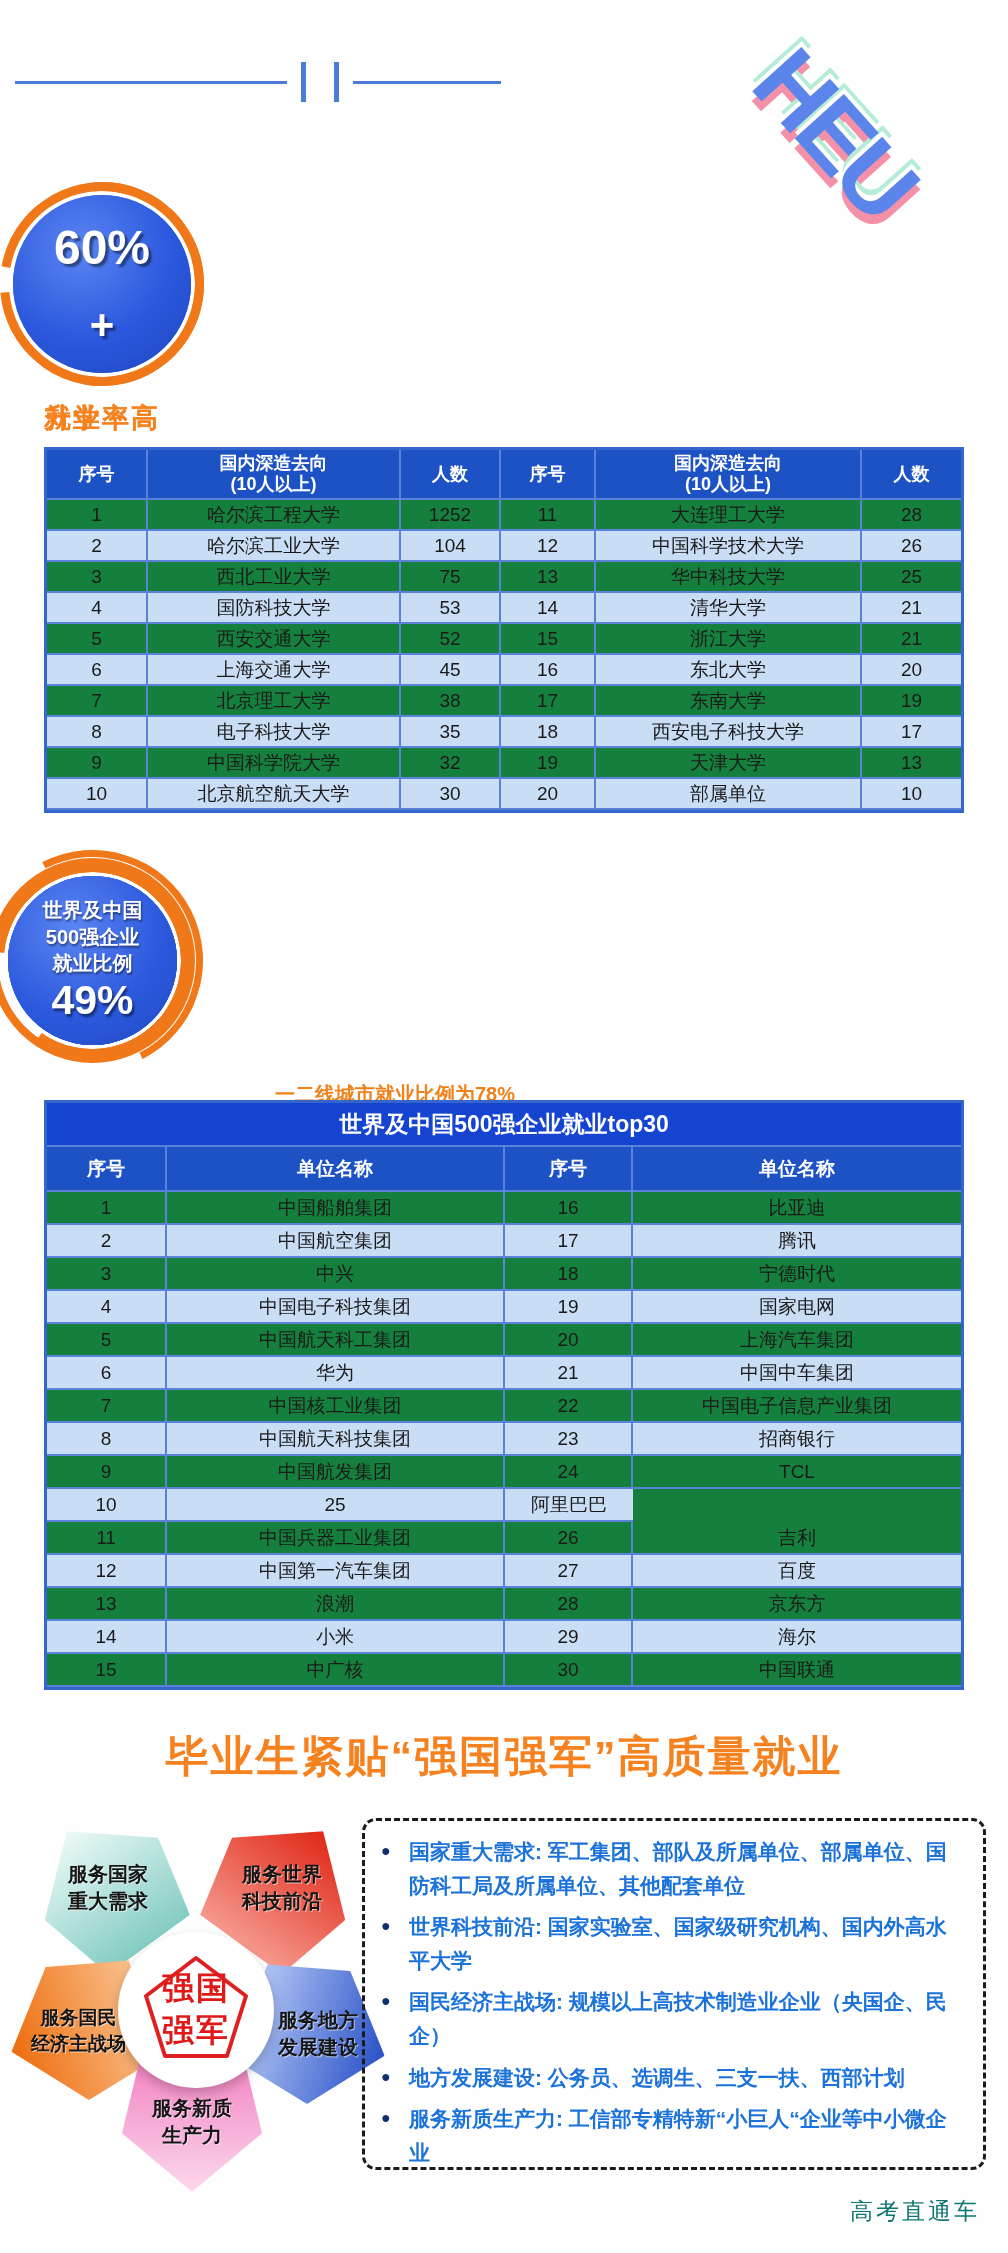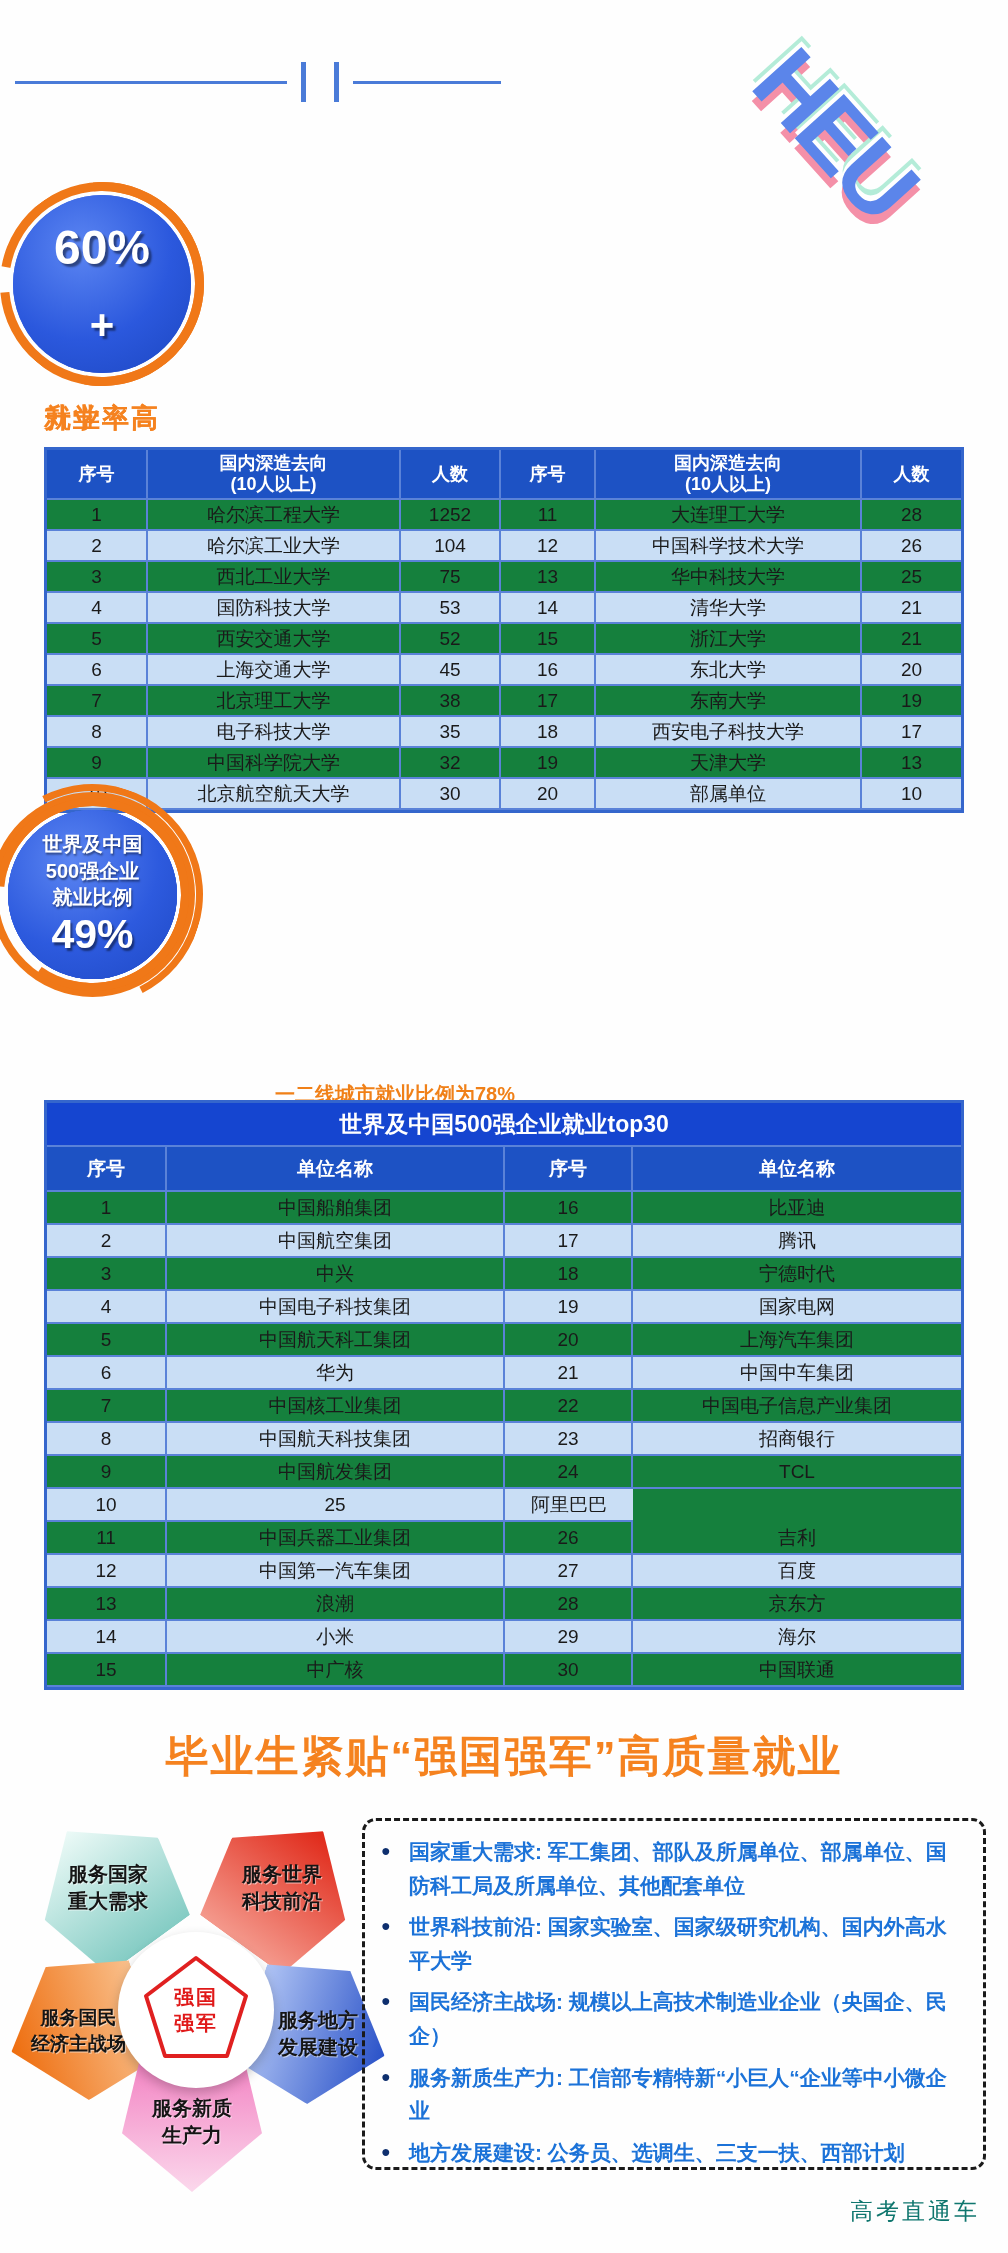--- a/index.html
+++ b/index.html
@@ -49,21 +49,21 @@
   
   .t2{top:1100px;}
   .t2 .ttitle{background:#1545d0;color:#fff;font-size:23px;font-weight:700;height:42px;
       display:flex;align-items:center;justify-content:center;border-bottom:2px solid #5a82d8;}
   .t2 .trow{grid-template-columns:120px 338px 128px 328px;}
   .t2 .thead > div{background:#1d52c4;color:#fff;font-weight:700;font-size:19px;height:45px;}
   .t2 .tbody .trow > div{height:33px;font-size:19px;}
   .t2 .tbody > div:nth-of-type(even) > div{background:#c9def5;}
 
   
-  .mids .mid{position:absolute;top:802px;width:185px;height:185px;}
+  .mids .mid{position:absolute;top:868px;width:185px;height:185px;}
   .mid .ring{position:absolute;inset:-4px;border:8px solid #f07818;border-radius:50%;}
   .mids .mid:nth-of-type(1) .ring{inset:-10px;}
   .mids .mid:nth-of-type(2) .ring{border-left-color:transparent;transform:rotate(-40deg);}
   .mids .mid:nth-of-type(3) .ring{border-left-color:transparent;transform:rotate(-30deg);}
   .mids .mid:nth-of-type(4) .ring{border-left-color:transparent;transform:rotate(-10deg);}
   .mids .mid:nth-of-type(2) .ring2{position:absolute;inset:-18px;border:7px solid transparent;
       border-right-color:#f07818;border-top-color:#f07818;border-radius:50%;transform:rotate(18deg);}
   .mid .disc{position:absolute;inset:8px;border-radius:50%;
       background:radial-gradient(circle at 38% 30%,#5b85f2 0%,#2d5ade 55%,#1e48c4 100%);
       display:flex;flex-direction:column;align-items:center;justify-content:center;color:#fff;}
@@ -89,21 +89,21 @@
   .petal.red{left:204px;top:6px;transform:rotate(-144deg);background:linear-gradient(to bottom,#f4998c,#e02818);}
   .petal.red .ptxt{transform:rotate(144deg);}
   .petal.orange{left:0px;top:148px;transform:rotate(72deg);background:linear-gradient(to bottom,#f9c08c,#ee6d0e);}
   .petal.orange .ptxt{transform:rotate(-72deg);font-size:19px;}
   .petal.blue{left:240px;top:152px;transform:rotate(-72deg);background:linear-gradient(to bottom,#b0c4f4,#2a52c8);}
   .petal.blue .ptxt{transform:rotate(72deg);}
   .petal.pink{left:114px;top:240px;transform:rotate(0deg);background:linear-gradient(to bottom,#f27ec0,#fbd8ec);}
   .center-disc{position:absolute;left:110px;top:120px;width:156px;height:156px;border-radius:50%;
       background:#fff;box-shadow:0 5px 12px rgba(0,0,0,.22);display:flex;align-items:center;justify-content:center;}
   .center-disc svg{position:absolute;left:22px;top:20px;}
-  .center-txt{position:relative;color:#e01818;font-size:20px;font-weight:900;line-height:1.3;
+  .center-txt{position:relative;color:#e01818;font-size:32px;font-weight:900;line-height:1.3;
       text-align:center;white-space:pre-line;letter-spacing:2px;}
 
   .jobs-box{position:absolute;left:362px;top:1818px;width:624px;height:352px;box-sizing:border-box;
       border:3px dashed #1a1a1a;border-radius:14px;padding:14px 16px 10px 14px;}
   .jobs-box ul{margin:0;padding:0;list-style:none;}
   .jobs-box li{position:relative;padding-left:30px;color:#1b72d8;font-size:21px;font-weight:600;
       line-height:1.6;margin-bottom:8px;}
   .jobs-box li::before{content:"●";position:absolute;left:2px;top:3px;font-size:16px;color:#0e2f6e;}
 
   .watermark{position:absolute;right:28px;top:2196px;color:#0f766e;font-size:23px;letter-spacing:3px;}
@@ -448,20 +448,20 @@
 
   <div class="jobs-box">
     <ul>
 
         <li>国家重大需求: 军工集团、部队及所属单位、部属单位、国防科工局及所属单位、其他配套单位</li>
 
         <li>世界科技前沿: 国家实验室、国家级研究机构、国内外高水平大学</li>
 
         <li>国民经济主战场: 规模以上高技术制造业企业（央国企、民企）</li>
 
+        <li>地方发展建设: 公务员、选调生、三支一扶、西部计划</li>
+
         <li>服务新质生产力: 工信部专精特新“小巨人“企业等中小微企业</li>
-
-        <li>地方发展建设: 公务员、选调生、三支一扶、西部计划</li>
       </ul>
   </div>
 
   <div class="watermark">高考直通车</div>
 </div>
 
 </body></html>

